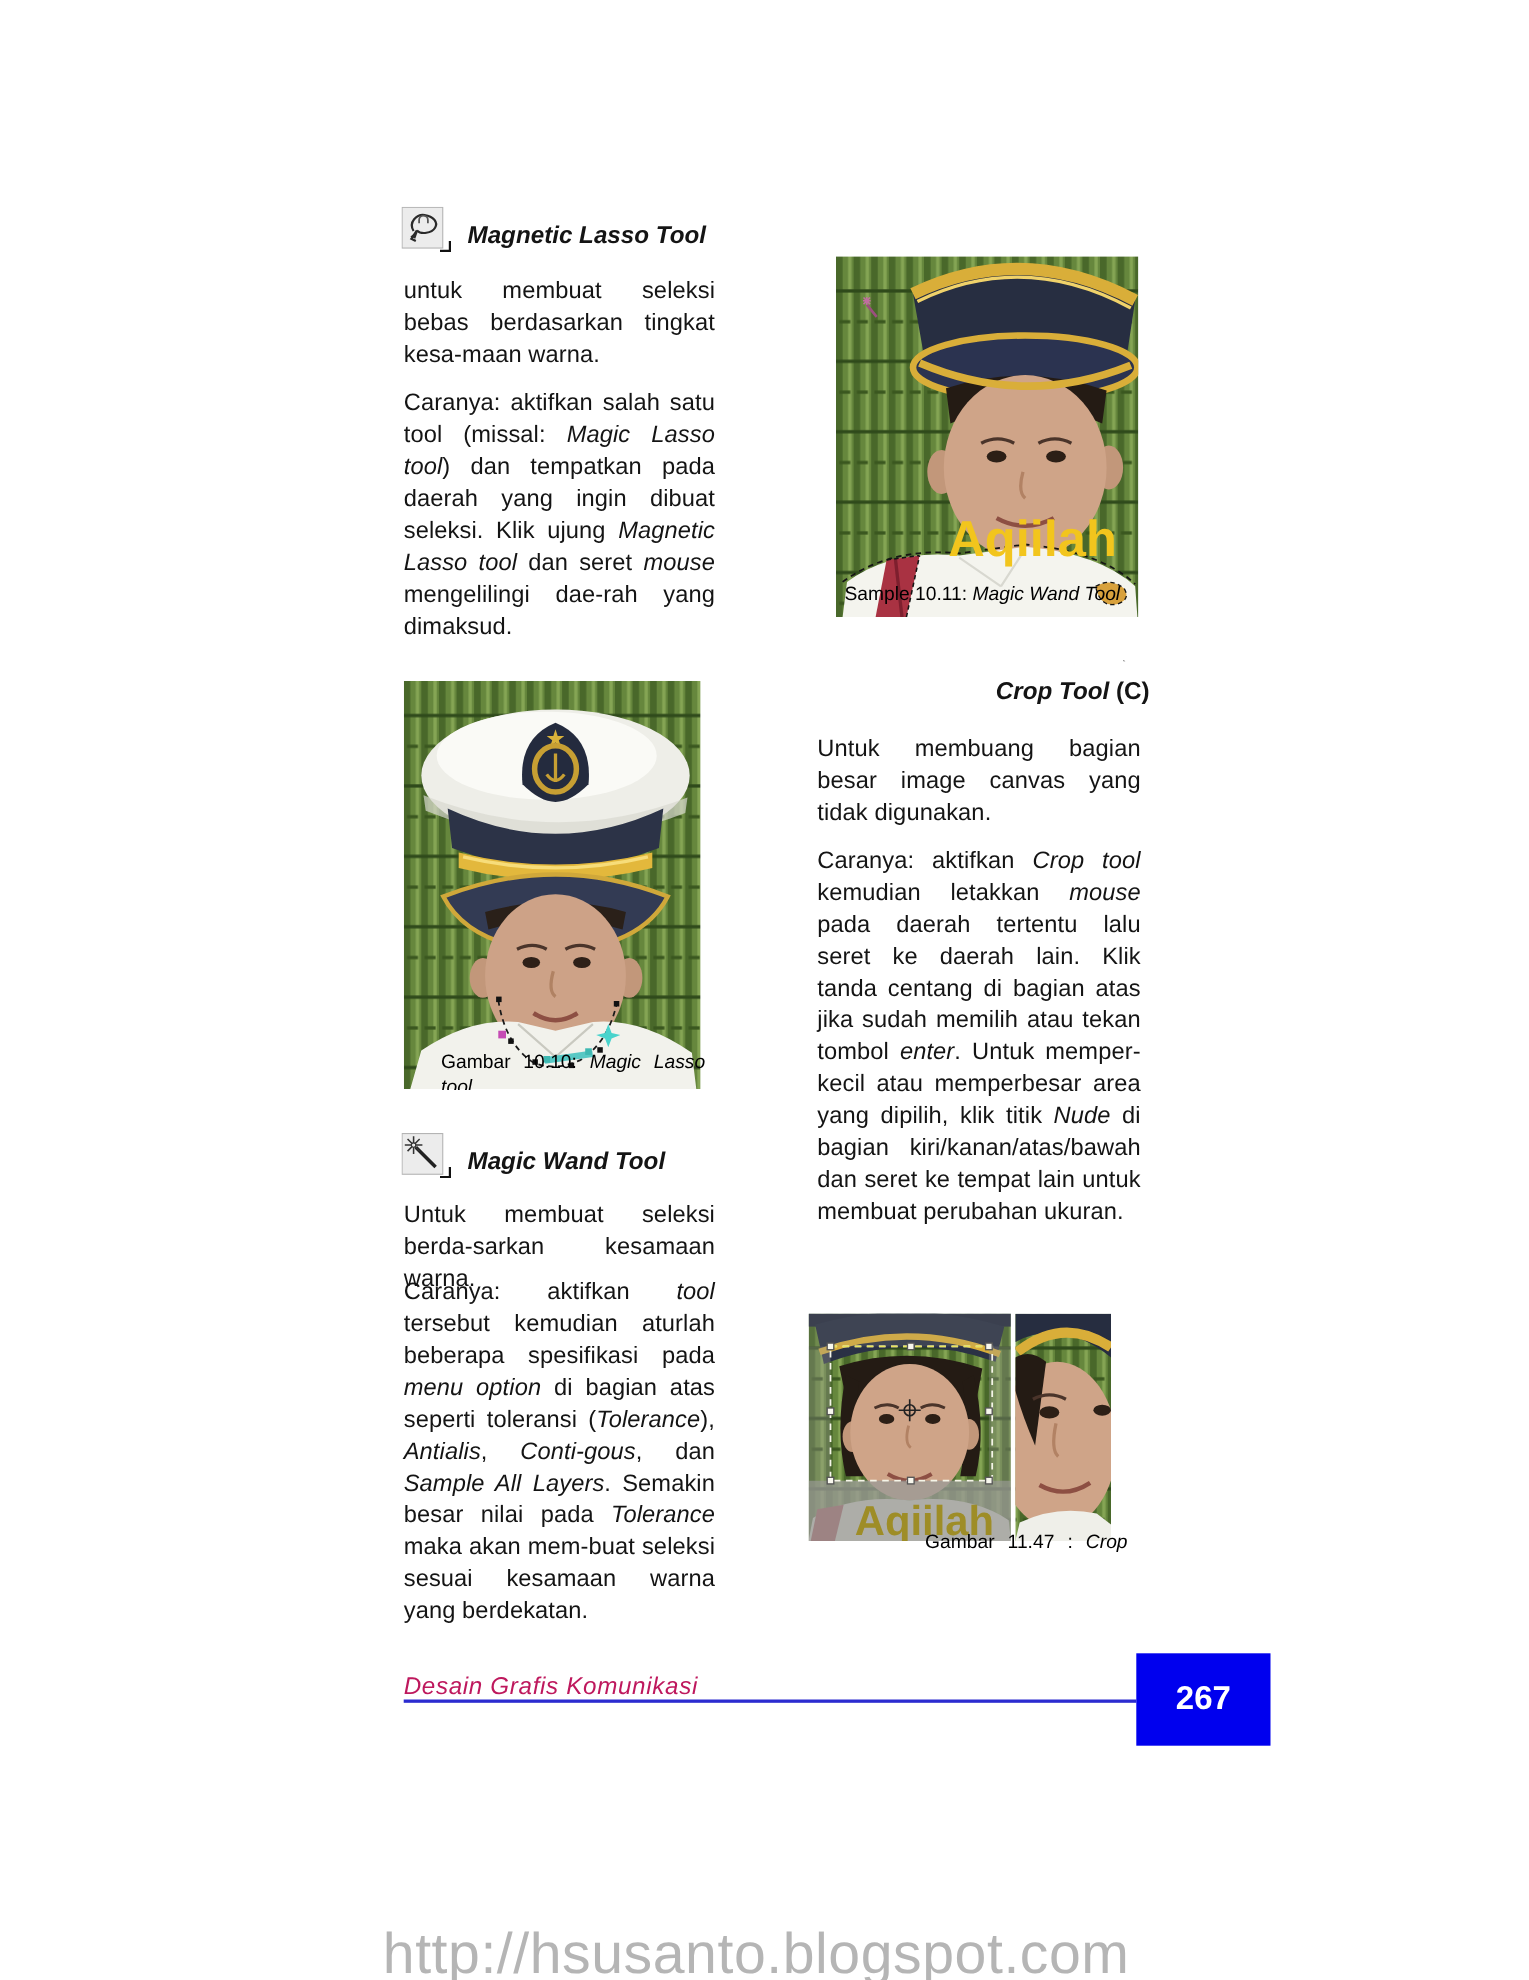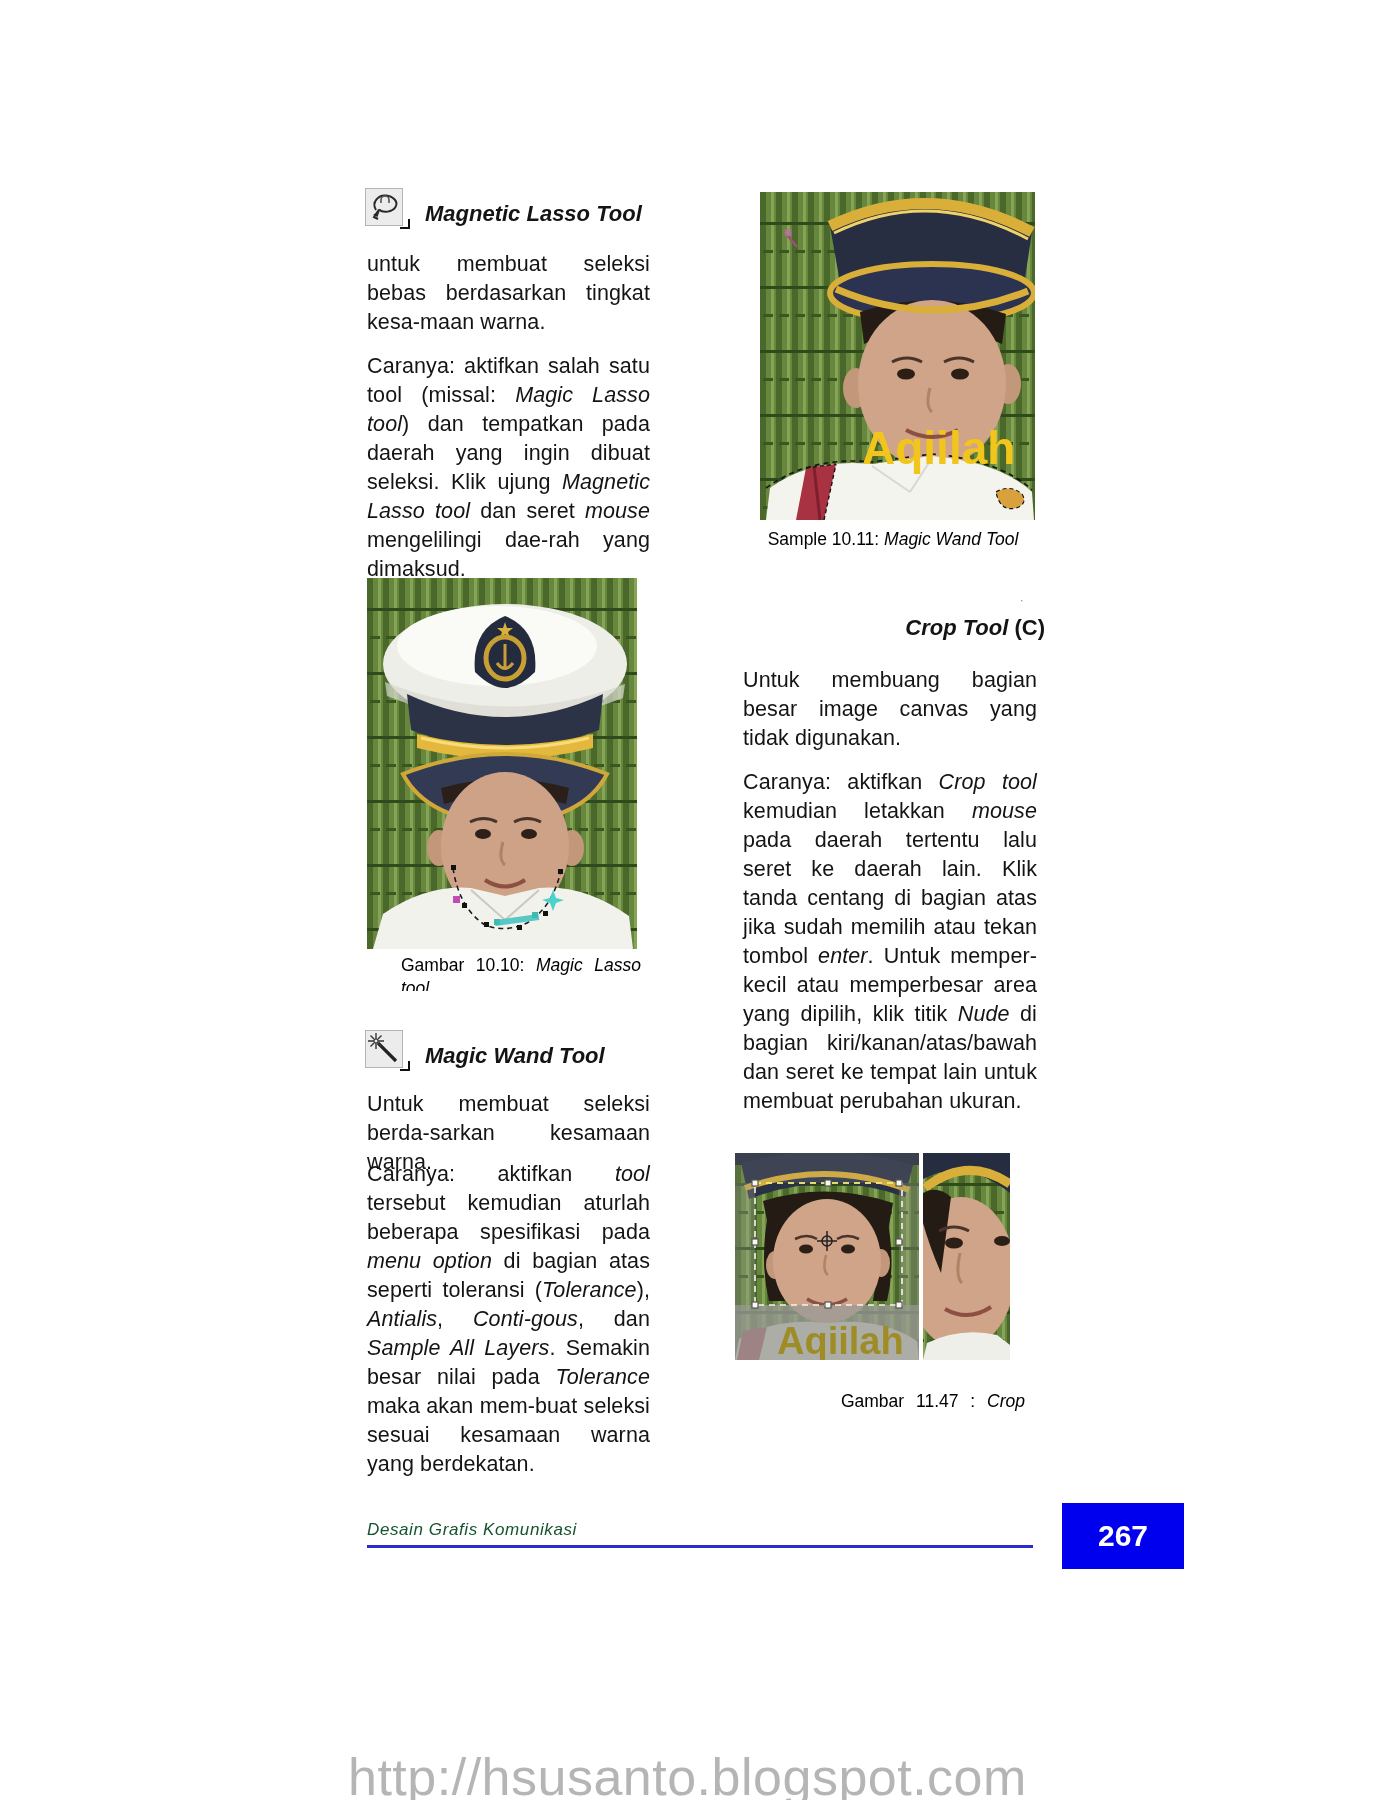--- a/index.html
+++ b/index.html
@@ -17,23 +17,23 @@
   }
   .heading .title{
     font-size:22px;font-weight:bold;line-height:1.1;padding-bottom:6px;white-space:nowrap;
   }
   .caption{
     font-size:17.5px;line-height:23px;color:#000;
   }
   .cap-justify{text-align:justify;overflow:hidden;}
   .cap-center{text-align:center;}
   .cap-wide{word-spacing:7px;}
-  .figure{overflow:hidden;}
+  .figure{overflow:hidden;margin-top:41px;}
   .footer-title{
-    font-size:17px;font-style:italic;color:#14532d;letter-spacing:0.6px;white-space:nowrap;
+    font-size:22px;font-style:italic;color:#be185d;letter-spacing:0.6px;white-space:nowrap;
   }
   .footer-rule{background:#2b2bd0;}
   .page-box{
     background:#0000ee;color:#ffffff;font-weight:bold;font-size:30px;
     display:flex;align-items:center;justify-content:center;
   }
   .watermark{
     font-size:52px;color:#b5b5b5;white-space:nowrap;letter-spacing:0.5px;
   }
 </style>
@@ -282,15 +282,15 @@
     </g>
   </svg>
 </div>
 
 <div class="abs caption cap-center cap-wide" style="left:783px;top:1390px;width:300px;"><span>Gambar 11.47 : </span><span style="font-style: italic; text-align: right;">Crop</span></div>
 
 <div class="abs footer-title" style="left:367px;top:1520px;">Desain Grafis Komunikasi</div>
 
 <div class="abs footer-rule" style="left:367px;top:1545px;width:666px;height:3px;"></div>
 
-<div class="abs page-box" style="left:1062px;top:1503px;width:122px;height:66px;">267</div>
+<div class="abs page-box" style="left:1033px;top:1503px;width:122px;height:84px;">267</div>
 
 <div class="abs watermark" style="left:348px;top:1747px;">http://hsusanto.blogspot.com</div>
 
 </body></html>

